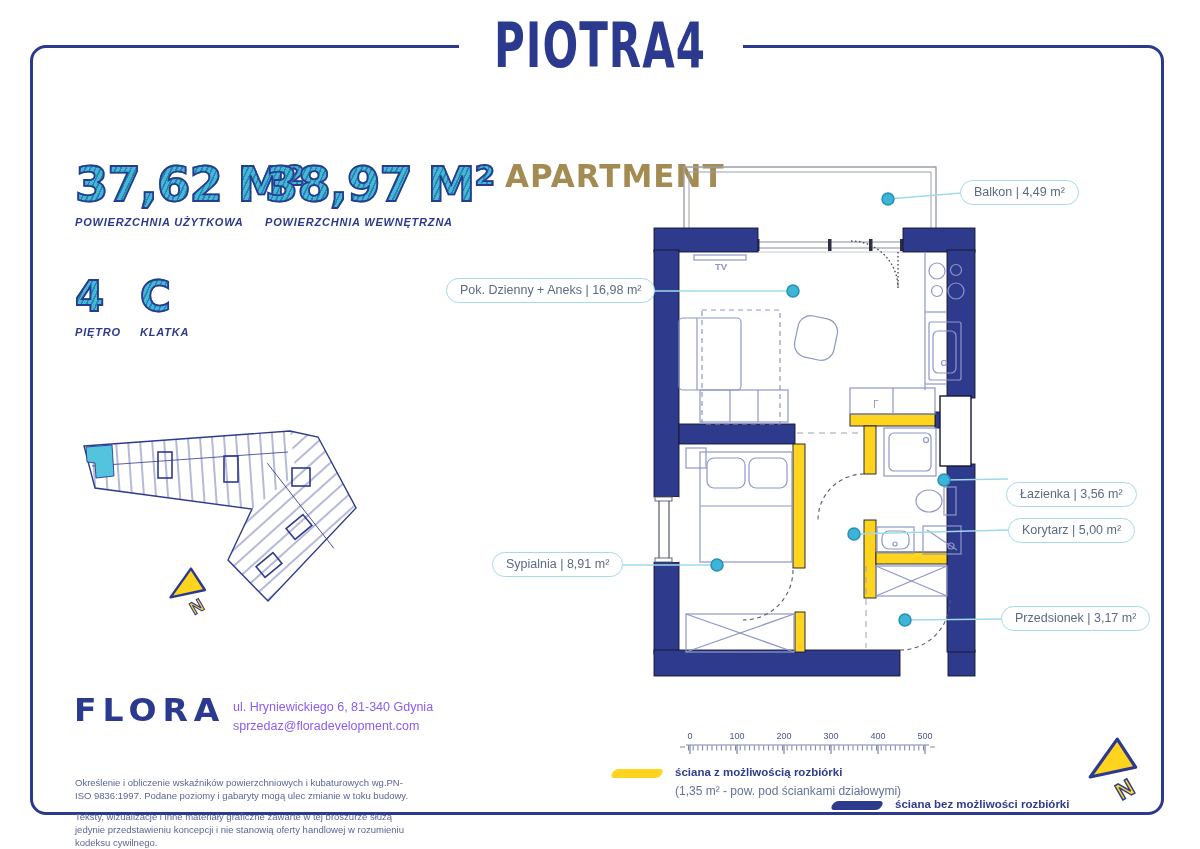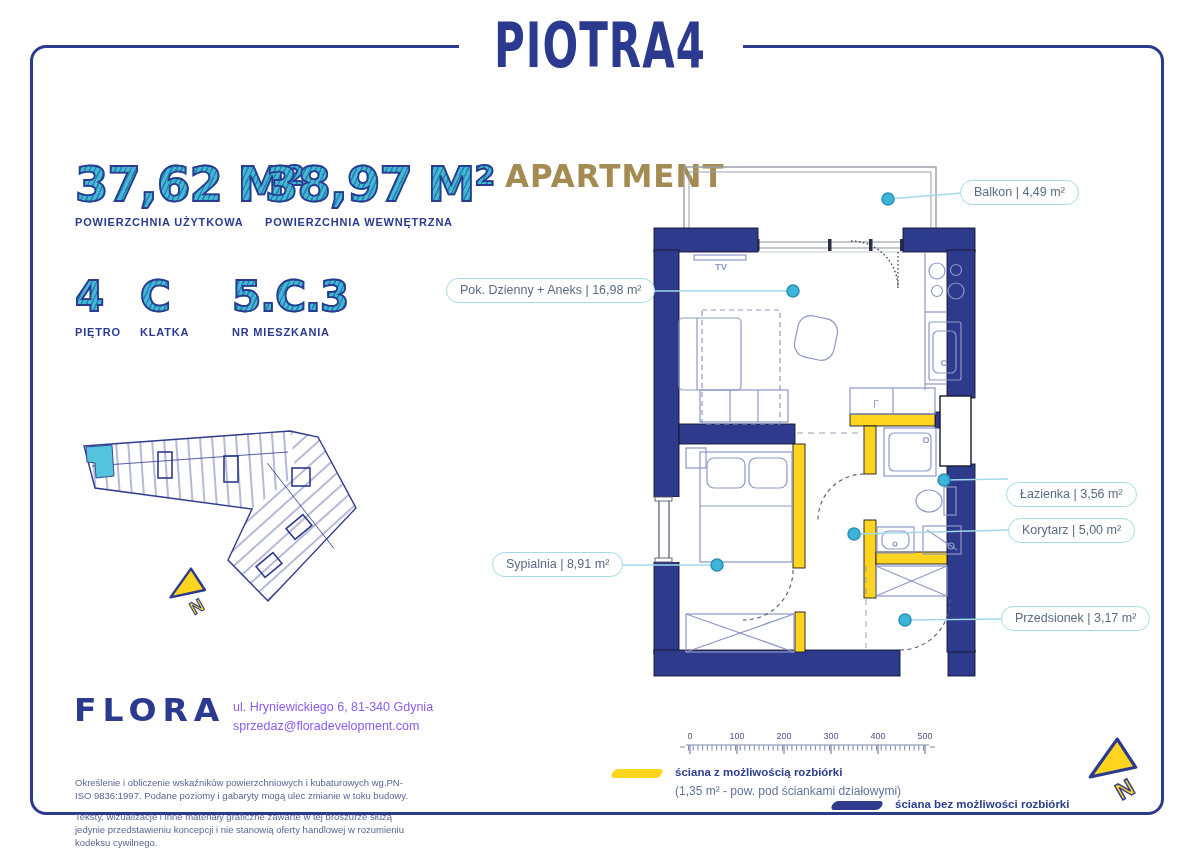--- a/index.html
+++ b/index.html
@@ -33,21 +33,21 @@
   }
   @supports (-webkit-background-clip: text) {
     .stat-value {
       background:repeating-linear-gradient(115deg,#49b6d7 0px,#49b6d7 3px,#1f89ae 3px,#1f89ae 4.6px);
       -webkit-background-clip:text; background-clip:text; color:transparent;
     }
   }
   .stat-block { position:absolute; }
   .stat-block .stat-value { font-size:48px; }
   .stat-label {
-    margin-top:8px; font-size:11px; font-weight:bold; color:#2b3a8f; letter-spacing:0.8px;
+    margin-top:8px; font-size:11px; font-weight:bold; color:#2b3a8f; letter-spacing:0.8px;font-style:italic;
   }
   .info-block { position:absolute; }
   .info-block .value-row { height:50px; display:flex; align-items:flex-end; }
   .info-block .stat-value { font-size:42px; }
 
   
   .room-pill {
     position:absolute; background:#fff; border:1.6px solid #a5dbe9; border-radius:15px;
     color:#5b6b85; font-size:12.5px; padding:5px 13px; white-space:nowrap; line-height:1;
   }
@@ -103,26 +103,20 @@
     <div class="value-row">
         <div class="stat-value">4</div>
       </div>
     <div class="stat-label">PIĘTRO</div>
   </div>
   <div class="info-block" style="left:140px; top:268px;">
     <div class="value-row">
         <div class="stat-value">C</div>
       </div>
     <div class="stat-label">KLATKA</div>
-  </div>
-  <div class="info-block" style="left:232px; top:268px;">
-    <div class="value-row">
-        <div class="stat-value">5.C.3</div>
-      </div>
-    <div class="stat-label">NR MIESZKANIA</div>
   </div>
 
   <h2 class="apartment-heading">APARTMENT</h2>
 
   <svg class="graphics" width="1200" height="849" viewBox="0 0 1200 849">
     <defs>
       <pattern id="unitsA" width="12" height="12" patternUnits="userSpaceOnUse" patternTransform="rotate(-4)">
         <line x1="1" y1="0" x2="1" y2="12" stroke="#2e3a8c" stroke-width="0.7"></line>
       </pattern>
       <pattern id="unitsB" width="12" height="12" patternUnits="userSpaceOnUse" patternTransform="rotate(48)">

